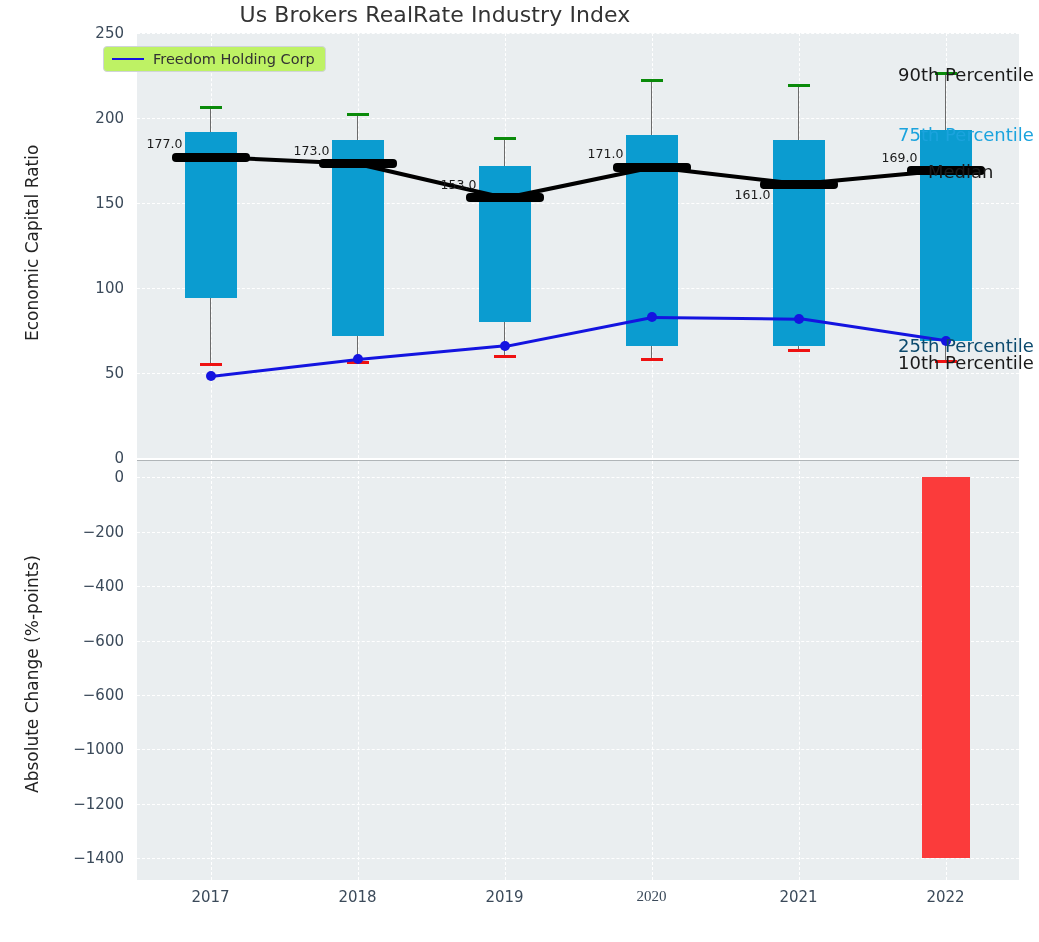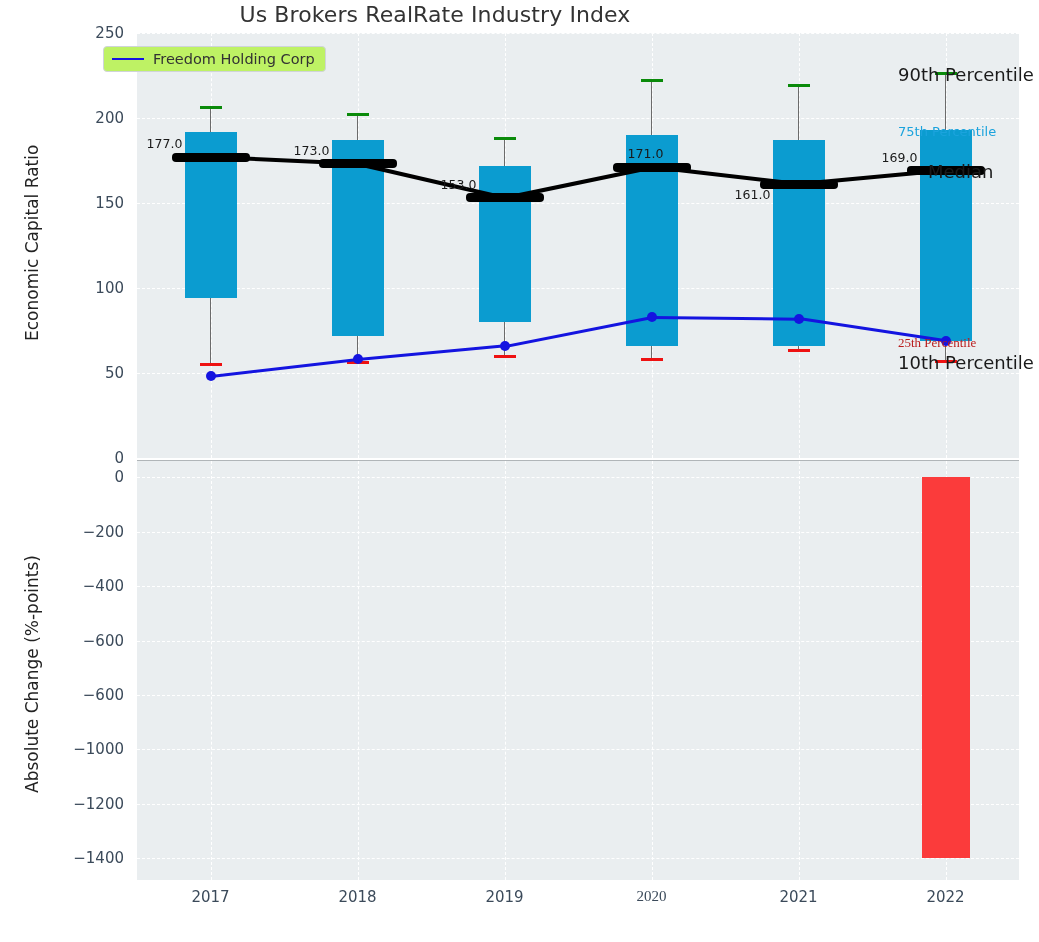--- a/index.html
+++ b/index.html
@@ -64,21 +64,21 @@
   .legend{
     position:absolute;left:103px;top:46px;
     background:#bef264;border:1px solid #cfd4d8;border-radius:4px;
     padding:4px 10px 4px 8px;display:flex;align-items:center;gap:9px;
   }
   .legend-swatch{display:block;width:32px;height:0;border-top:2.4px solid #1414e0;}
   .legend-text{font-size:14.5px;color:#333;font-family:"DejaVu Sans","Liberation Sans",sans-serif;}
 
   .annot{position:absolute;white-space:nowrap;font-family:"DejaVu Sans","Liberation Sans",sans-serif;}
   .annot-dark{font-size:18px;color:#1a1a1a;}
-  .annot-cyan{font-size:13px;color:#1ba3dd;}
+  .annot-cyan{font-size:18px;color:#1ba3dd;}
 </style>
 </head>
 <body>
 
 <div id="fig">
 
   <div class="title">Us Brokers RealRate Industry Index</div>
 
   <div class="panel panel-top" id="panel-top">
       <div class="gridline" style="top: 425px;"></div>
@@ -172,34 +172,34 @@
       <div class="medline" style="left: 798.5px; top: 182.3px; width: 147.628px; transform: rotate(-5.28579deg);"></div>
       <div class="median" style="left: 171.5px; top: 152.6px; width: 78px;"></div>
       <div class="median" style="left: 318.5px; top: 159.4px; width: 78px;"></div>
       <div class="median" style="left: 465.5px; top: 193.4px; width: 78px;"></div>
       <div class="median" style="left: 612.5px; top: 162.8px; width: 78px;"></div>
       <div class="median" style="left: 759.5px; top: 179.8px; width: 78px;"></div>
       <div class="median" style="left: 906.5px; top: 166.2px; width: 78px;"></div>
       <div class="medval" style="left: 164.5px; top: 143.1px;">177.0</div>
       <div class="medval" style="left: 311.5px; top: 149.9px;">173.0</div>
       <div class="medval" style="left: 458.5px; top: 183.9px;">153.0</div>
-      <div class="medval" style="left: 605.5px; top: 153.3px; margin-left: 40px;">171.0</div>
+      <div class="medval" style="left: 605.5px; top: 153.3px;">171.0</div>
       <div class="medval" style="left: 752.5px; top: 166px; margin-top: 28px;">161.0</div>
       <div class="medval" style="left: 899.5px; top: 156.7px;">169.0</div>
       <div class="serline" style="left: 210.5px; top: 375.1px; width: 147.98px; transform: rotate(-6.59674deg);"></div>
       <div class="serline" style="left: 357.5px; top: 358.1px; width: 147.628px; transform: rotate(-5.28579deg);"></div>
       <div class="serline" style="left: 504.5px; top: 344.5px; width: 149.814px; transform: rotate(-11.1224deg);"></div>
       <div class="serline" style="left: 651.5px; top: 315.6px; width: 147.01px; transform: rotate(0.662575deg);"></div>
       <div class="serline" style="left: 798.5px; top: 317.3px; width: 148.652px; transform: rotate(8.54982deg);"></div>
       <div class="sermark" style="left: 210.5px; top: 376.4px;"></div>
       <div class="sermark" style="left: 357.5px; top: 359.4px;"></div>
       <div class="sermark" style="left: 504.5px; top: 345.8px;"></div>
       <div class="sermark" style="left: 651.5px; top: 316.9px;"></div>
       <div class="sermark" style="left: 798.5px; top: 318.6px;"></div>
       <div class="sermark" style="left: 945.5px; top: 340.7px;"></div>
       <div class="redbar" style="left: 921.5px; top: 477.325px; width: 48px; height: 380.909px;"></div>
       <div class="annot annot-dark" style="left: 898px; top: 63.8px; color: rgb(26, 26, 26);">90th Percentile</div>
       <div class="annot annot-cyan" style="left: 898px; top: 123.9px; color: rgb(27, 163, 221);">75th Percentile</div>
       <div class="annot annot-dark" style="left: 928px; top: 160.7px; color: rgb(26, 26, 26);">Median</div>
-      <div class="annot annot-cyan" style="left: 898px; top: 334.7px; color: #b91c1c; font-family: Liberation Serif, serif;">25th Percentile</div>
+      <div class="annot annot-cyan" style="left: 898px; top: 334.7px; color: #0c4a6e;">25th Percentile</div>
       <div class="annot annot-dark" style="left: 898px; top: 352.1px; color: rgb(26, 26, 26);">10th Percentile</div>
     </div>
 </div>
 
 </body></html>

